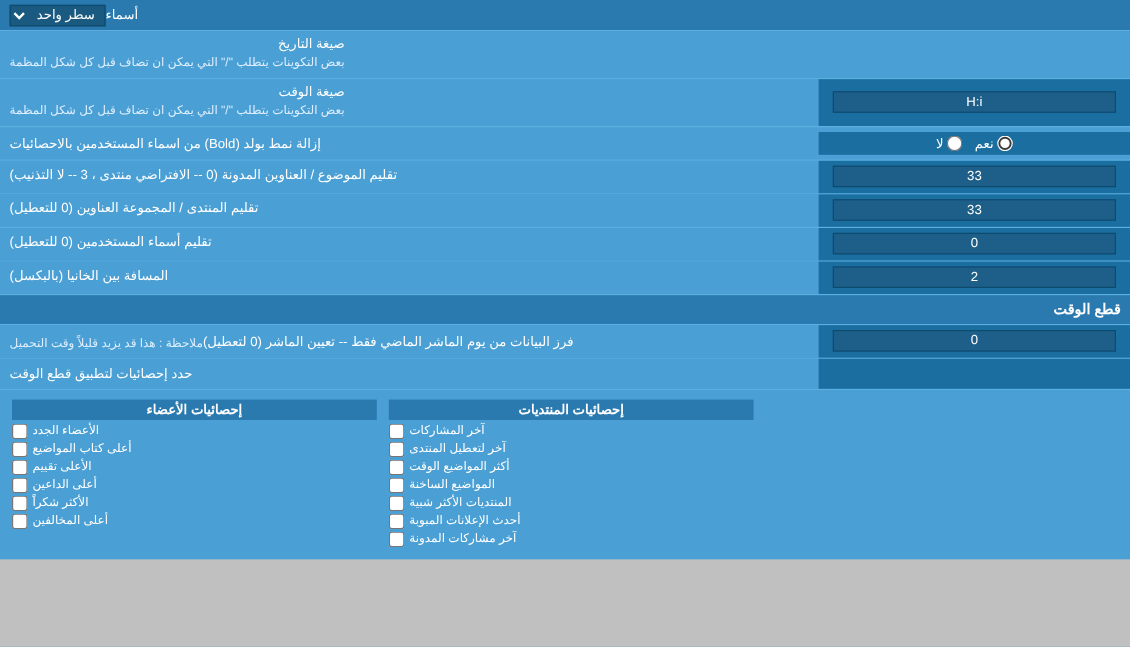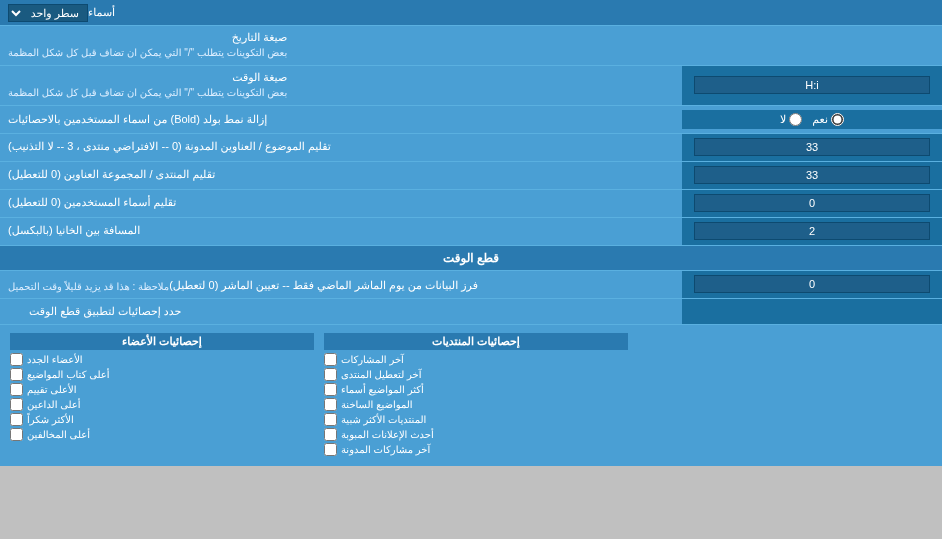--- a/index.html
+++ b/index.html
@@ -72,21 +72,21 @@
     .header-row-label {
       flex: 1;
       color: #fff;
       text-align: left;
       padding-right: 10px;
       font-size: 11px;
     }
     .section-header {
       background: #2a7ab0;
       color: #fff;
-      text-align: center;
+      text-align: right;
       padding: 5px 8px;
       font-size: 12px;
       font-weight: bold;
       border-bottom: 1px solid #5ab0e0;
     }
     .radio-row {
       display: flex;
       align-items: center;
       min-height: 28px;
       border-bottom: 1px solid #5ab0e0;
@@ -159,21 +159,20 @@
     .apply-label {
       flex: 1;
       background: #4a9fd4;
       color: #fff;
       padding: 4px 8px;
       text-align: right;
       font-size: 11px;
       display: flex;
       align-items: center;
       justify-content: flex-end;
-      margin-left: 21px;
     }
   </style>
 </head>
 <body>
 
 <div class="main-container">
 
   <div class="header-row">
     <div class="header-row-label">أسماء</div>
     <select>
@@ -274,21 +273,21 @@
         <div class="checkbox-col-label">إحصائيات المنتديات</div>
         <div class="checkbox-item">
           <span>آخر المشاركات</span>
           <input type="checkbox" style="">
         </div>
         <div class="checkbox-item">
           <span>آخر لتعطيل المنتدى</span>
           <input type="checkbox" style="">
         </div>
         <div class="checkbox-item">
-          <span>أكثر المواضيع أسماء</span>
+          <span>أكثر المواضيع الوقت</span>
           <input type="checkbox" style="">
         </div>
         <div class="checkbox-item">
           <span>المواضيع الساخنة</span>
           <input type="checkbox" style="">
         </div>
         <div class="checkbox-item">
           <span>المنتديات الأكثر شبية</span>
           <input type="checkbox" style="">
         </div>

